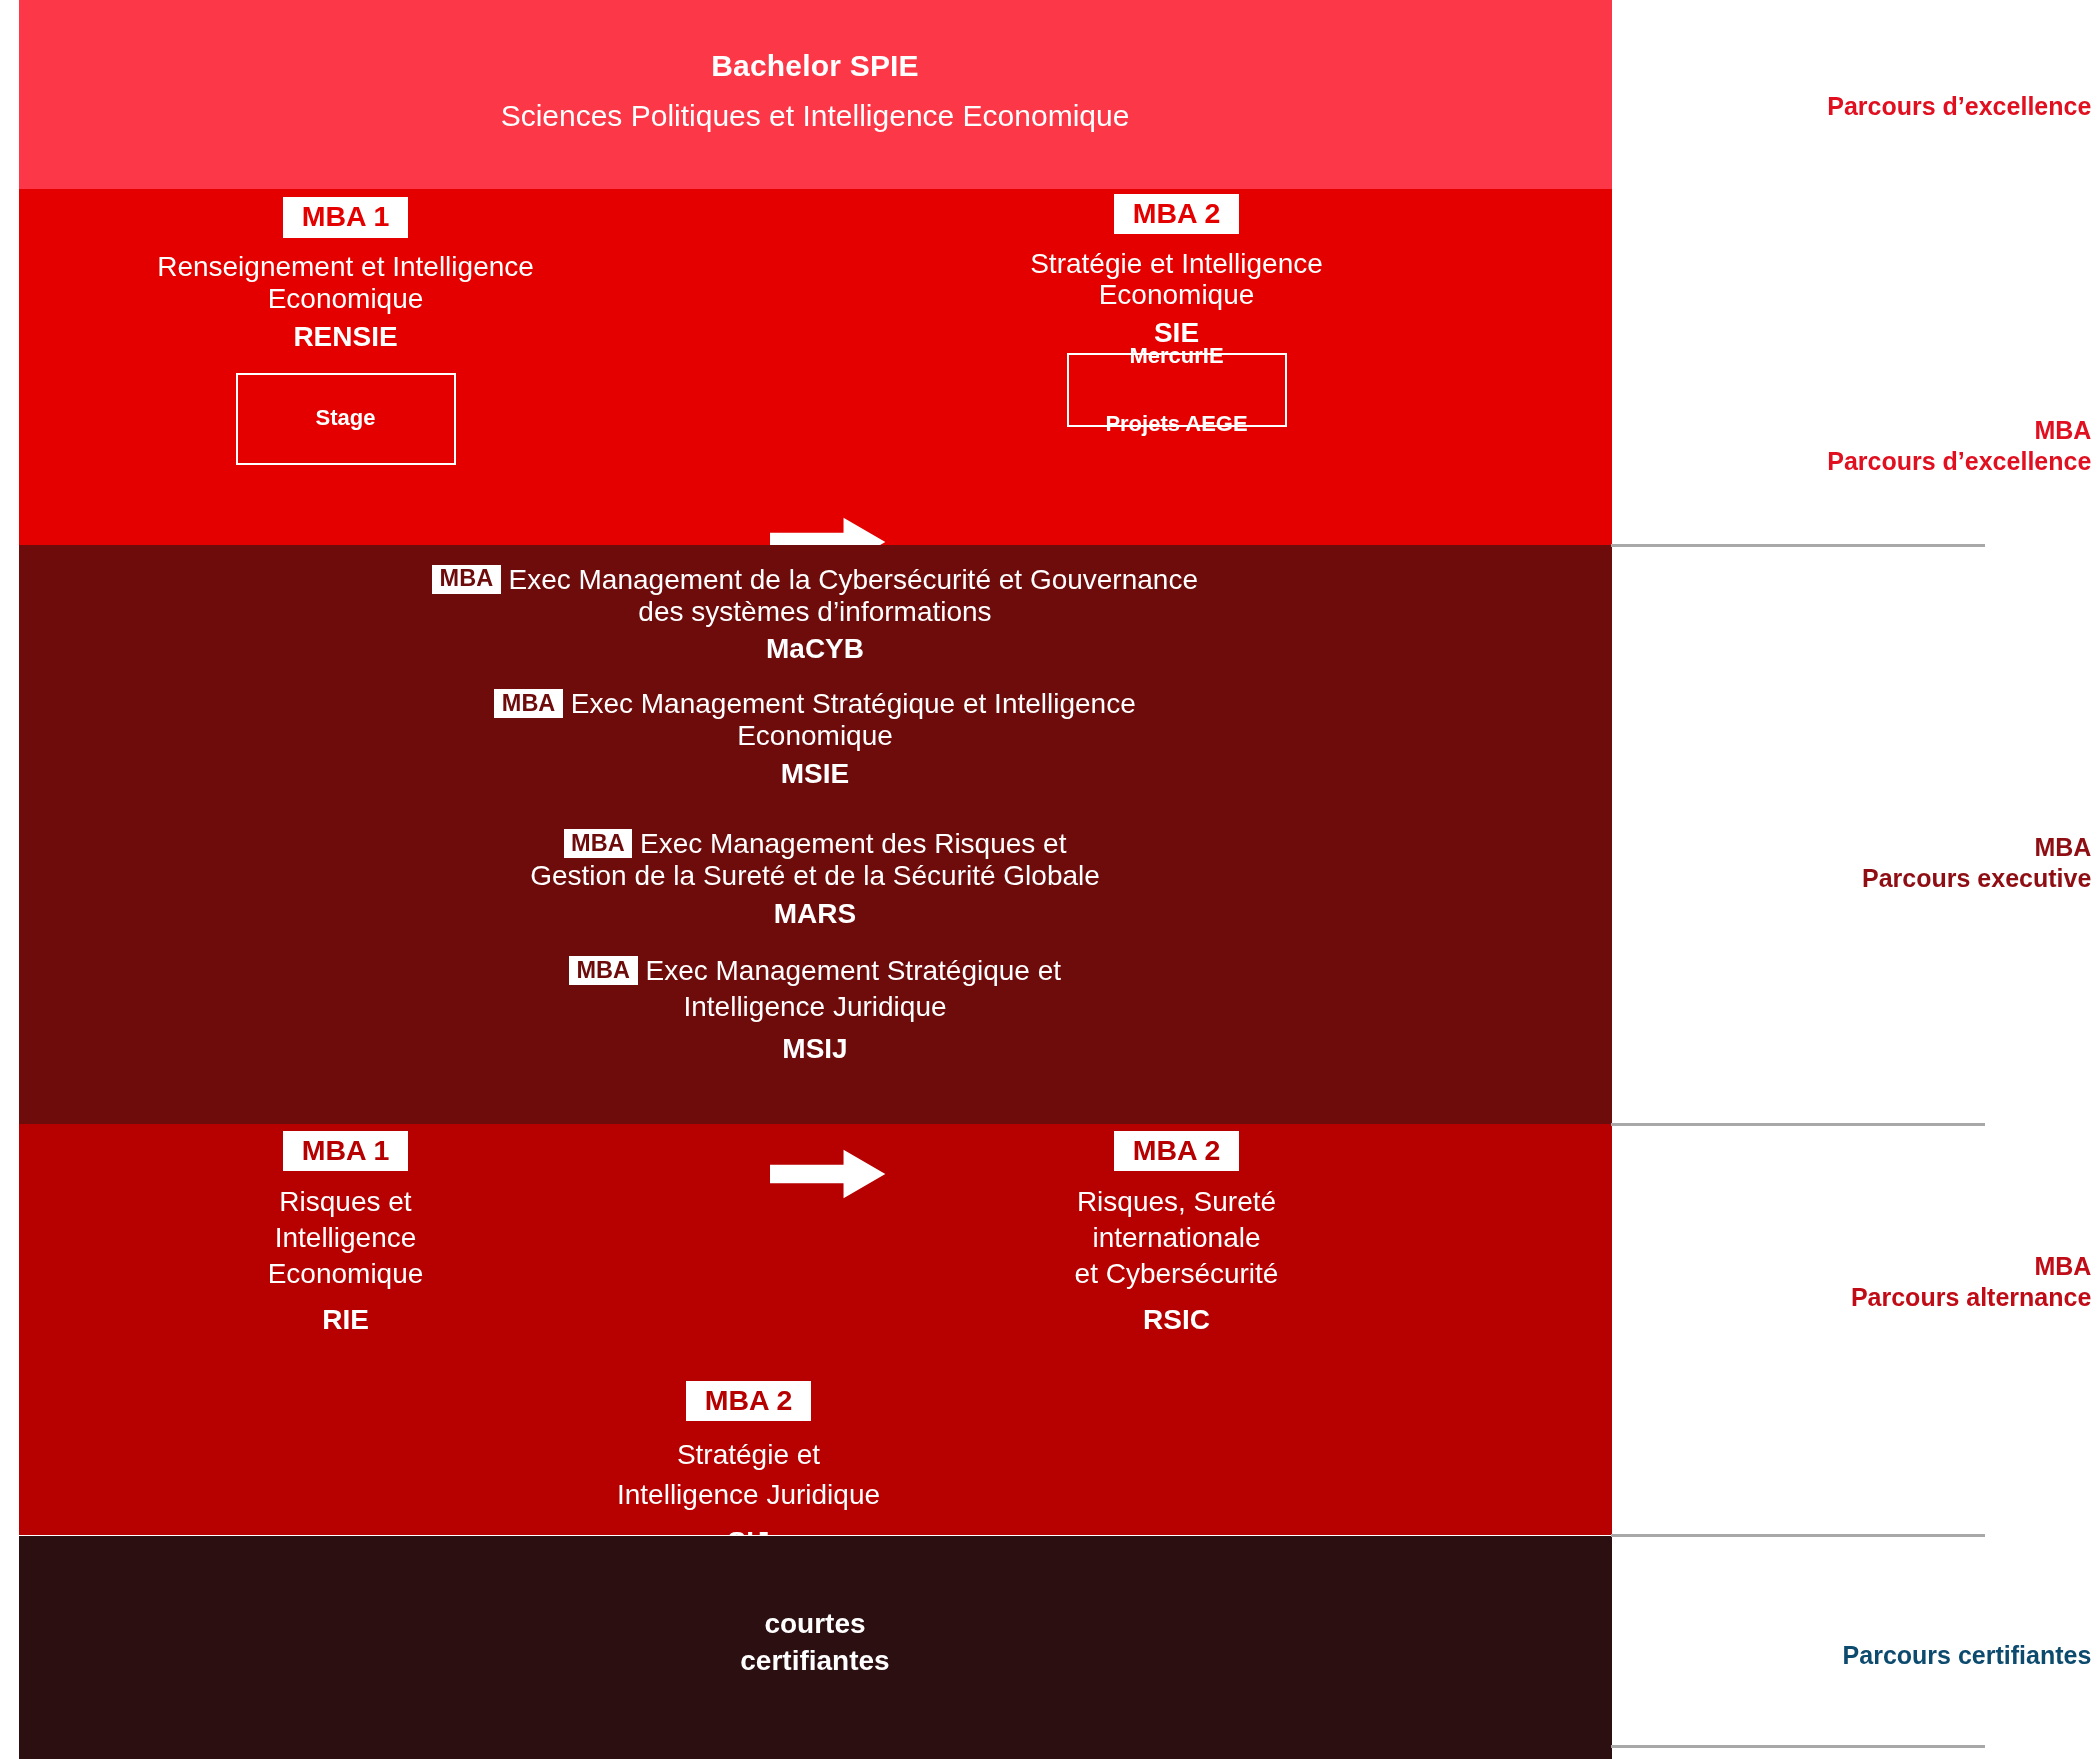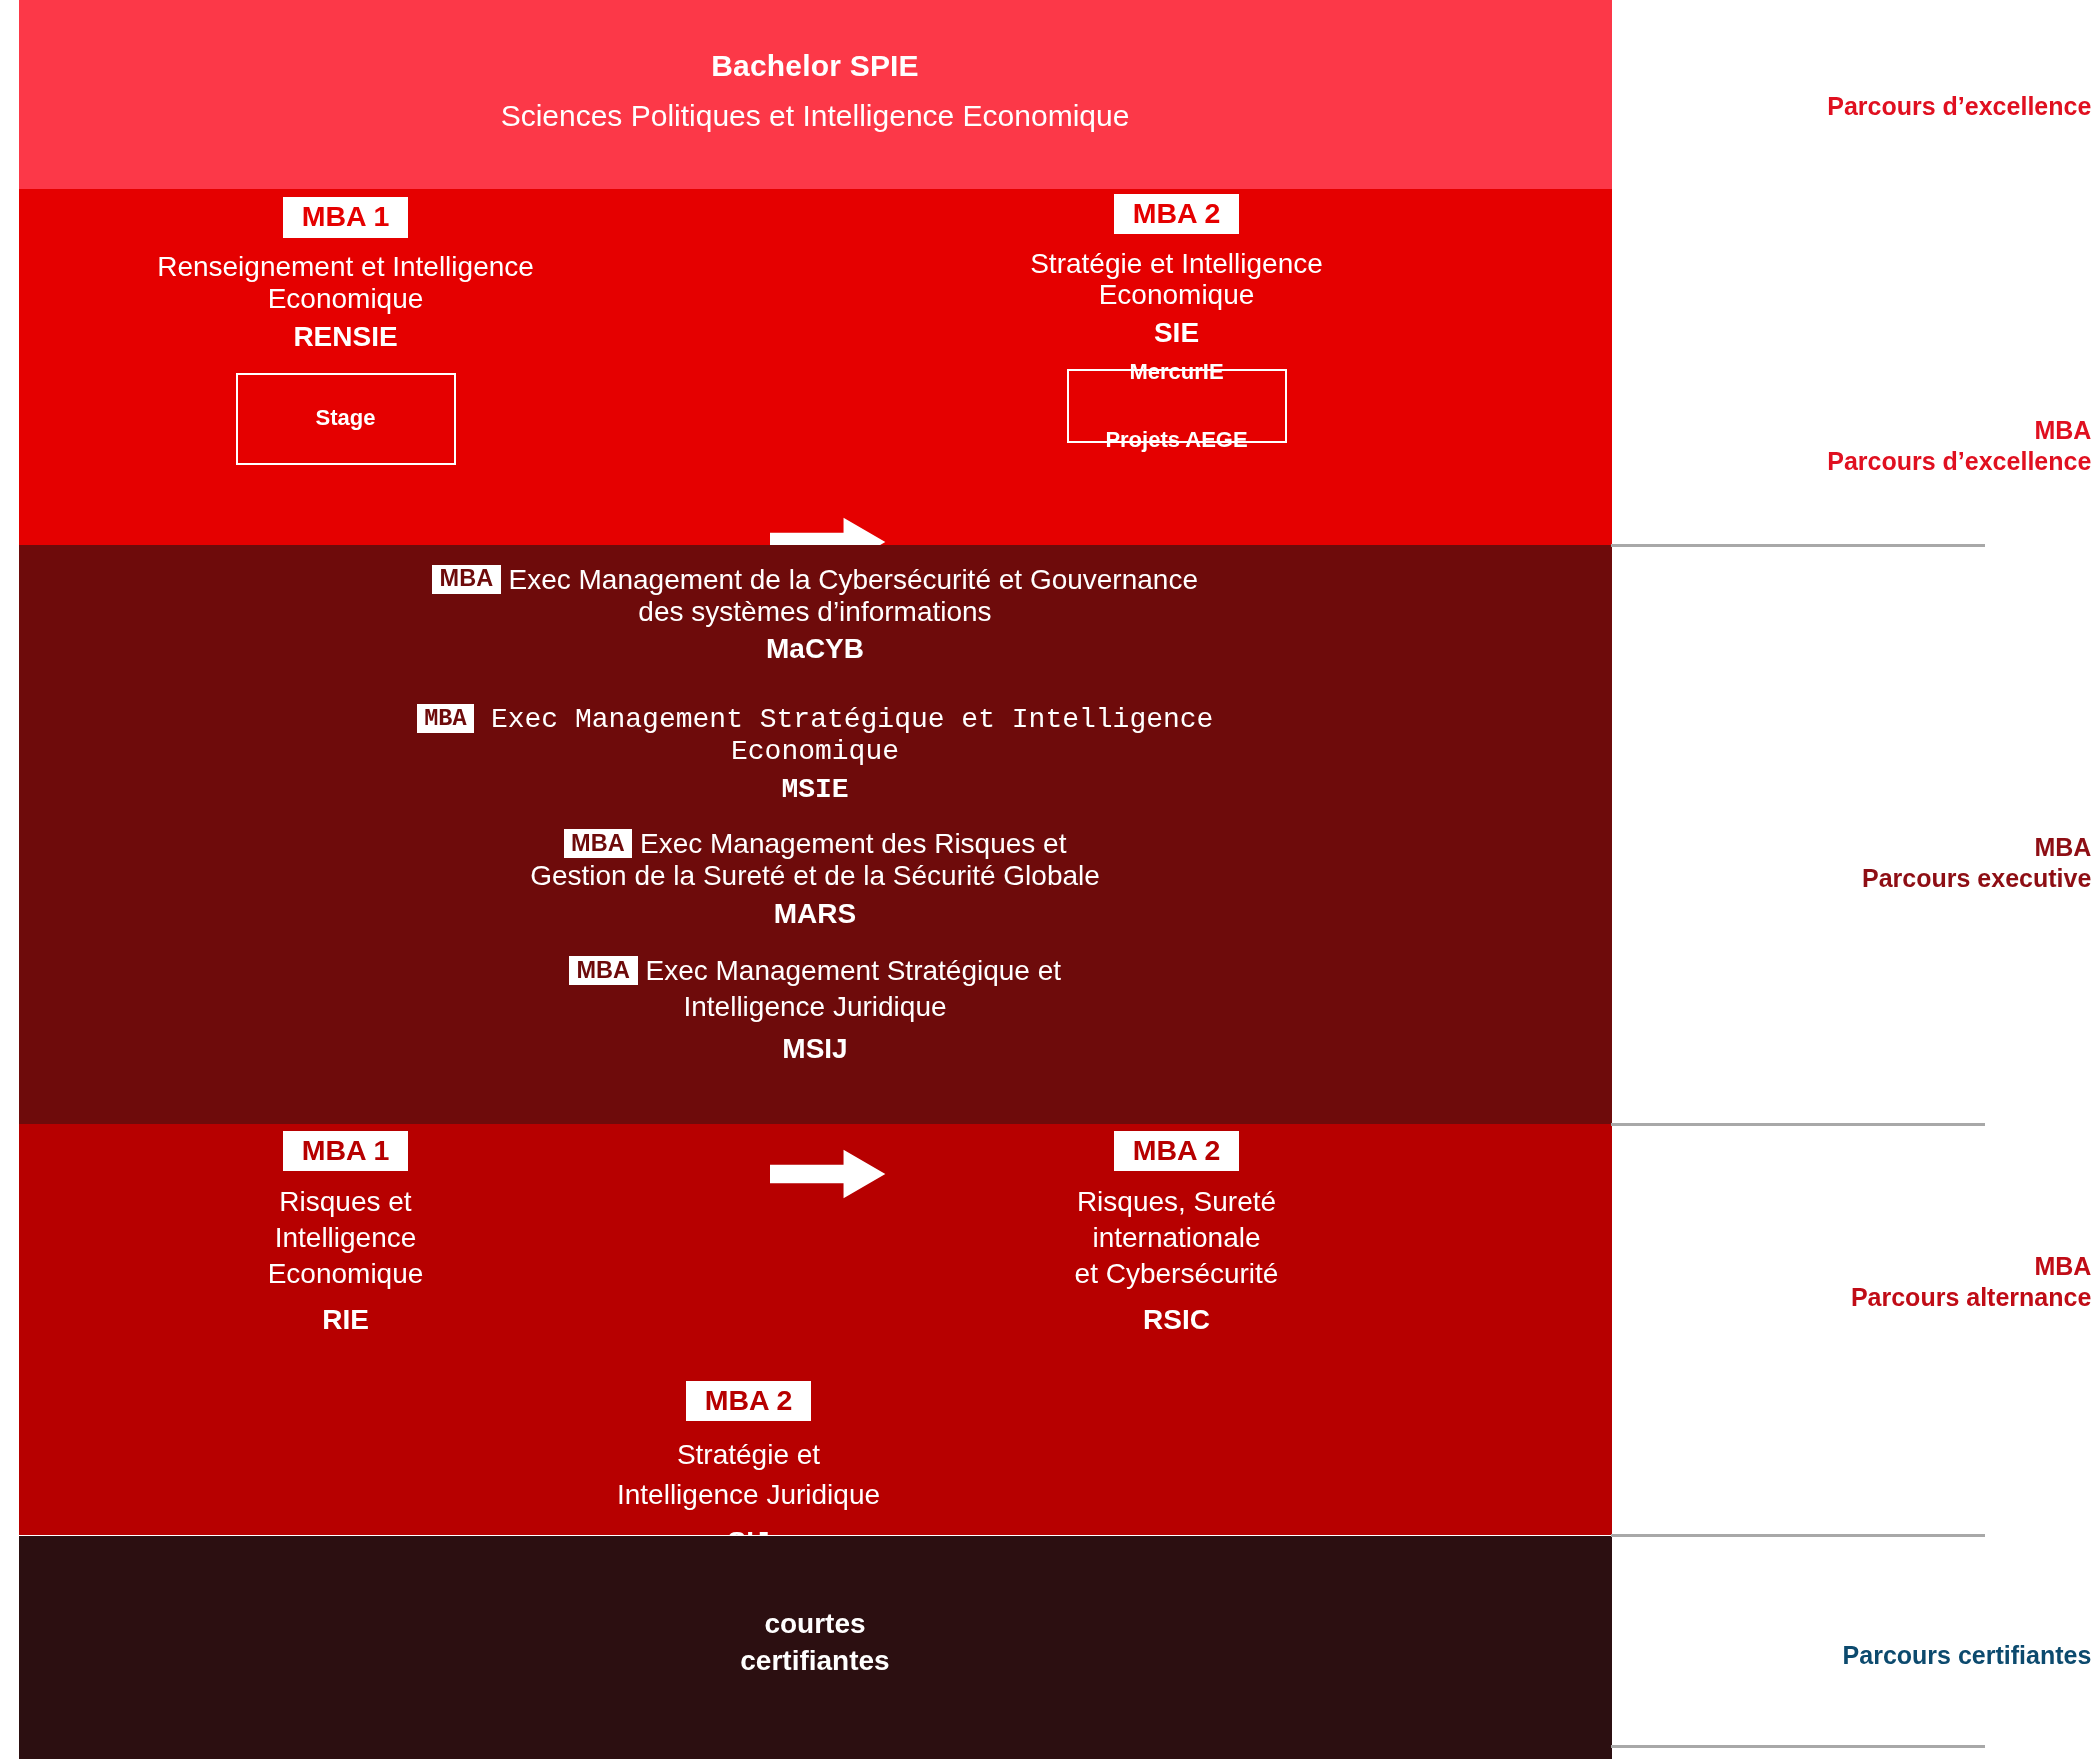--- a/index.html
+++ b/index.html
@@ -212,37 +212,37 @@
         </svg>
       </div>
 
       <div class="col" style="left:940px; top:5px; width:436px;">
         <span class="pill pill-exc">MBA 2</span>
         <div class="prog-name">
           <span class="exec-line">Stratégie et Intelligence</span>
           <span class="exec-line">Economique</span>
         </div>
         <div class="prog-abbr">SIE</div>
-        <div class="outline-box" style="width:220px; height:74px; margin:20px auto 0 auto;gap:40px;">
+        <div class="outline-box" style="width:220px; height:74px; margin:4px auto 0 auto;gap:40px;">
           <span>MercurIE</span>
           <span>Projets AEGE</span>
         </div>
       </div>
     </div>
 
     <div class="band band-exec">
 
       <div class="exec-row" style="top:18.5px;">
         <span class="tag">MBA</span>
         <span>Exec Management de la Cybersécurité et Gouvernance</span>
         <span class="exec-line">des systèmes d’informations</span>
         <span class="abbr">MaCYB</span>
       </div>
 
-      <div class="exec-row" style="top:159px;font-family:Liberation Mono, monospace;">
+      <div class="exec-row" style="top:143px;">
         <span class="tag">MBA</span>
         <span>Exec Management Stratégique et Intelligence</span>
         <span class="exec-line">Economique</span>
         <span class="abbr">MSIE</span>
       </div>
 
       <div class="exec-row" style="top:283px;">
         <span class="tag">MBA</span>
         <span>Exec Management des Risques et</span>
         <span class="exec-line">Gestion de la Sureté et de la Sécurité Globale</span>

